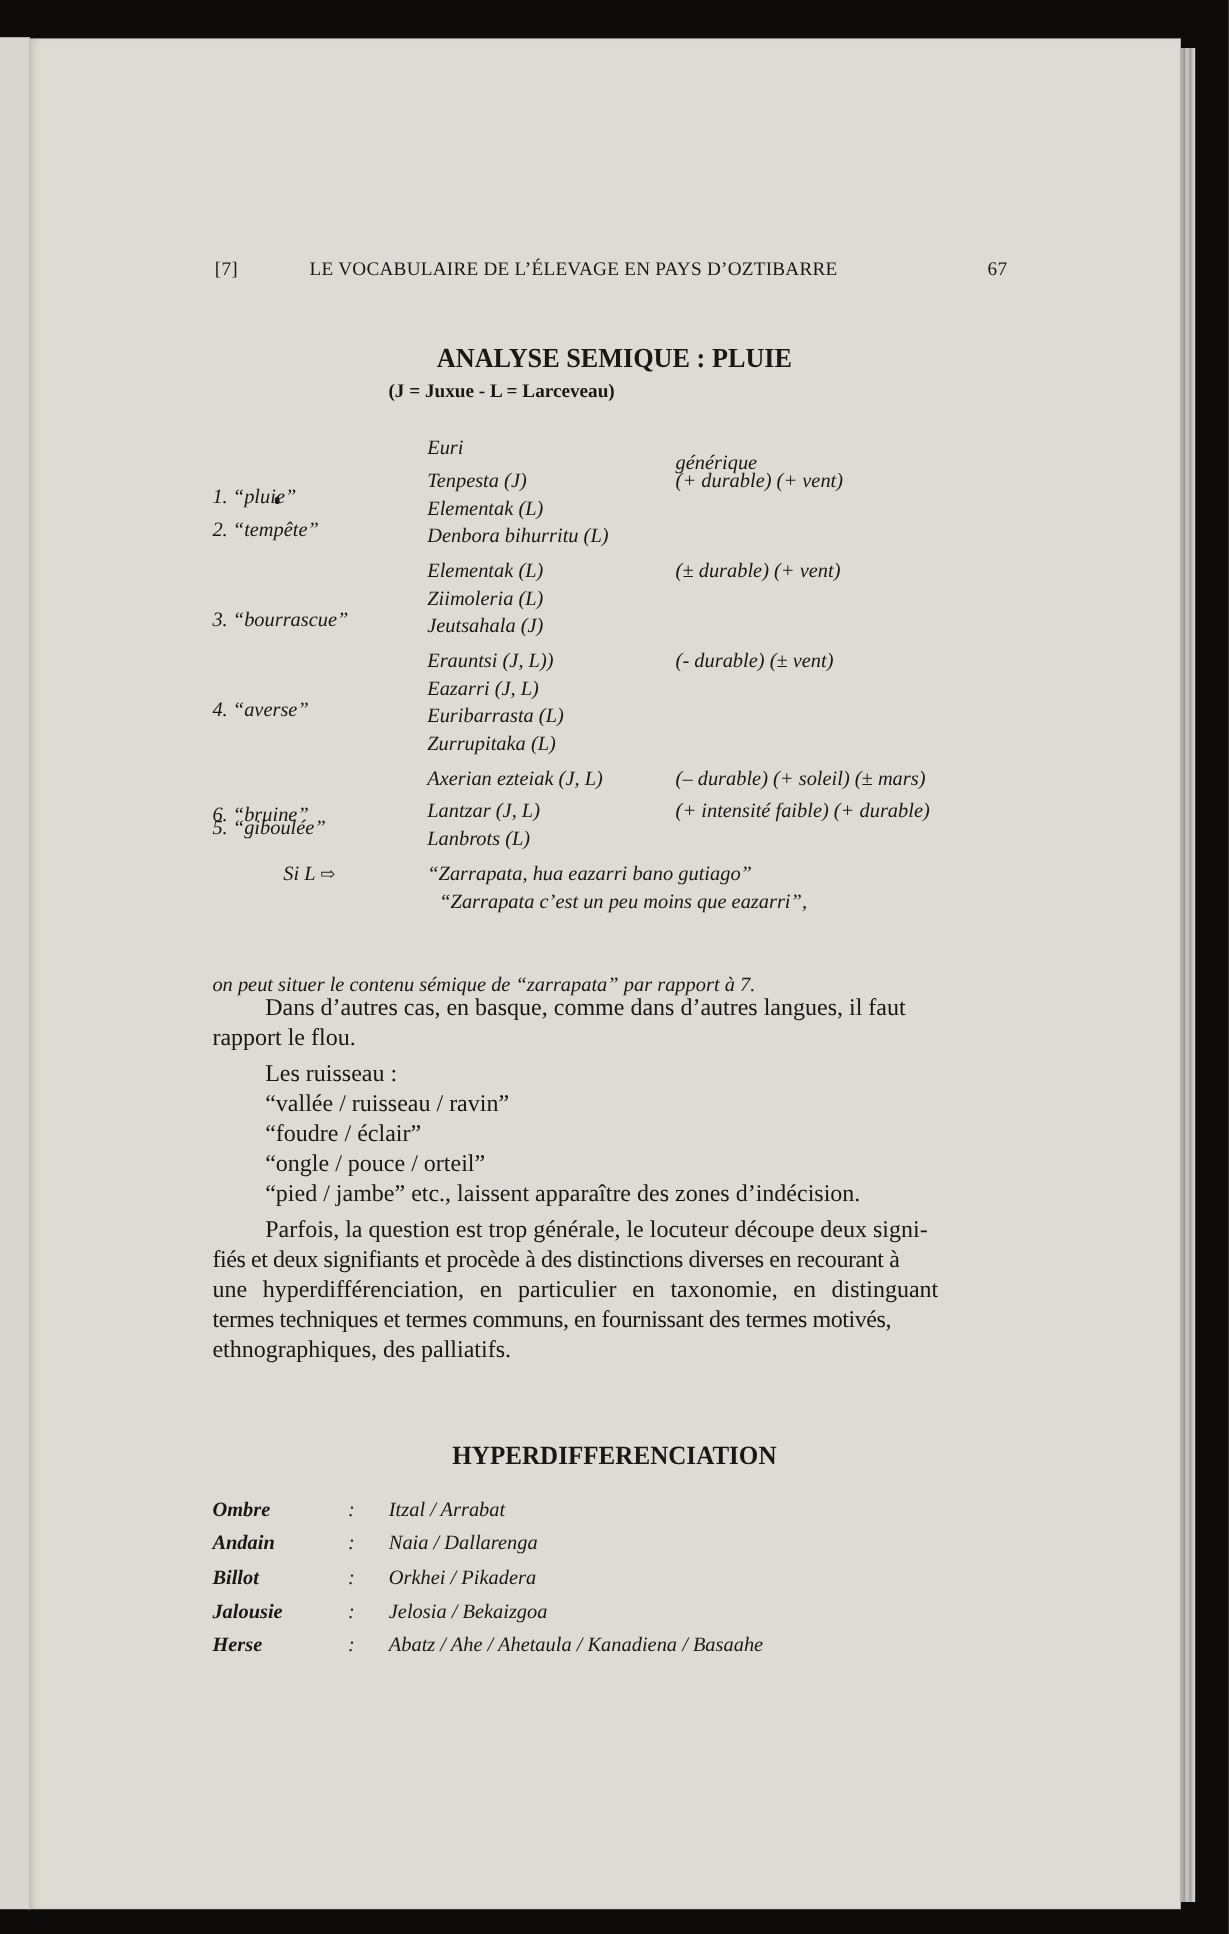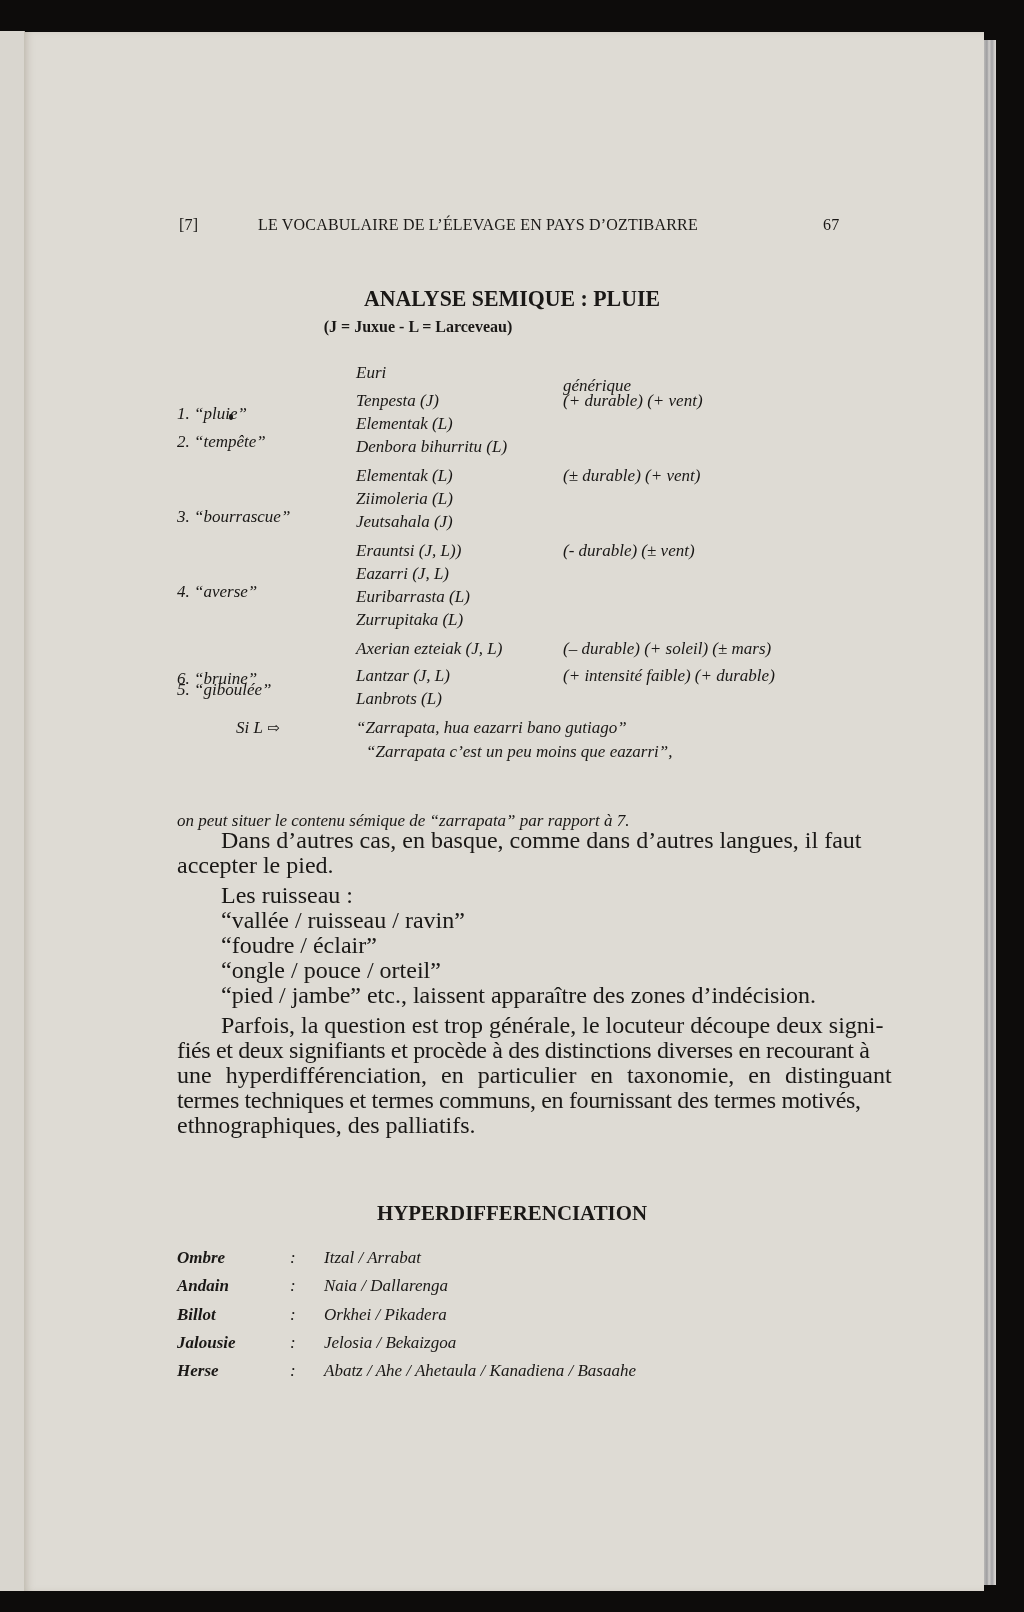--- a/index.html
+++ b/index.html
@@ -27,21 +27,21 @@
   .h-sec { left:179px; }
   .h-title { left:258px; }
   .h-page { left:823px; }
   .title-main { top:286px; left:0; width:1024px; text-align:center; font-size:23px; font-weight:bold; transform:scaleX(0.95); }
   .title-sub { top:318px; left:0; width:836px; text-align:center; font-size:16px; font-weight:bold; }
   .it { font-style:italic; font-size:17px; }
   .c1 { left:177px;margin-top:41px; }
   .c2 { left:356px; }
   .c3 { left:563px; }
   .si { left:196px;margin-left:40px; }
-  .para { font-size:24px; line-height:25px; }
+  .para { font-size:20px; line-height:25px; }
   .hyper-title { top:1200px; left:0; width:1024px; text-align:center; font-size:22px; font-weight:bold; transform:scaleX(0.95); }
   .h1 { left:177px;font-weight:bold; }
   .h2 { left:290px; }
   .h3 { left:324px; }
   .dot { position:absolute; left:229px; top:414px; width:4px; height:6px; background:#1a1816; border-radius:50%; }
 </style>
 </head>
 <body>
 
 <div class="left-page"></div>
@@ -90,21 +90,21 @@
 
 <div class="abs it si" style="top:718px">
   <span>Si L</span>
   <span style="font-style:normal;font-size:15px;">⇨</span>
 </div>
 <div class="abs it c2" style="top:718px">“Zarrapata, hua eazarri bano gutiago”</div>
 <div class="abs it" style="top:742px; left:366px">“Zarrapata c’est un peu moins que eazarri”,</div>
 <div class="abs it c1" style="top:770px">on peut situer le contenu sémique de “zarrapata” par rapport à 7.</div>
 
 <div class="abs para" style="top:828px; left:221px">Dans d’autres cas, en basque, comme dans d’autres langues, il faut</div>
-<div class="abs para" style="top:853px; left:177px">accepter le pied.</div>
+<div class="abs para" style="top:853px; left:177px">rapport le flou.</div>
 <div class="abs para" style="top:883px; left:221px">Les ruisseau :</div>
 <div class="abs para" style="top:908px; left:221px">“vallée / ruisseau / ravin”</div>
 <div class="abs para" style="top:933px; left:221px">“foudre / éclair”</div>
 <div class="abs para" style="top:958px; left:221px">“ongle / pouce / orteil”</div>
 <div class="abs para" style="top:983px; left:221px">“pied / jambe” etc., laissent apparaître des zones d’indécision.</div>
 
 <div class="abs para" style="top:1013px; left:221px; word-spacing:0px">Parfois, la question est trop générale, le locuteur découpe deux signi-</div>
 <div class="abs para" style="top:1038px; left:177px; letter-spacing:-0.35px">fiés et deux signifiants et procède à des distinctions diverses en recourant à</div>
 <div class="abs para" style="top:1063px; left:177px; word-spacing:8px">une hyperdifférenciation, en particulier en taxonomie, en distinguant</div>
 <div class="abs para" style="top:1088px; left:177px; letter-spacing:-0.35px">termes techniques et termes communs, en fournissant des termes motivés,</div>

